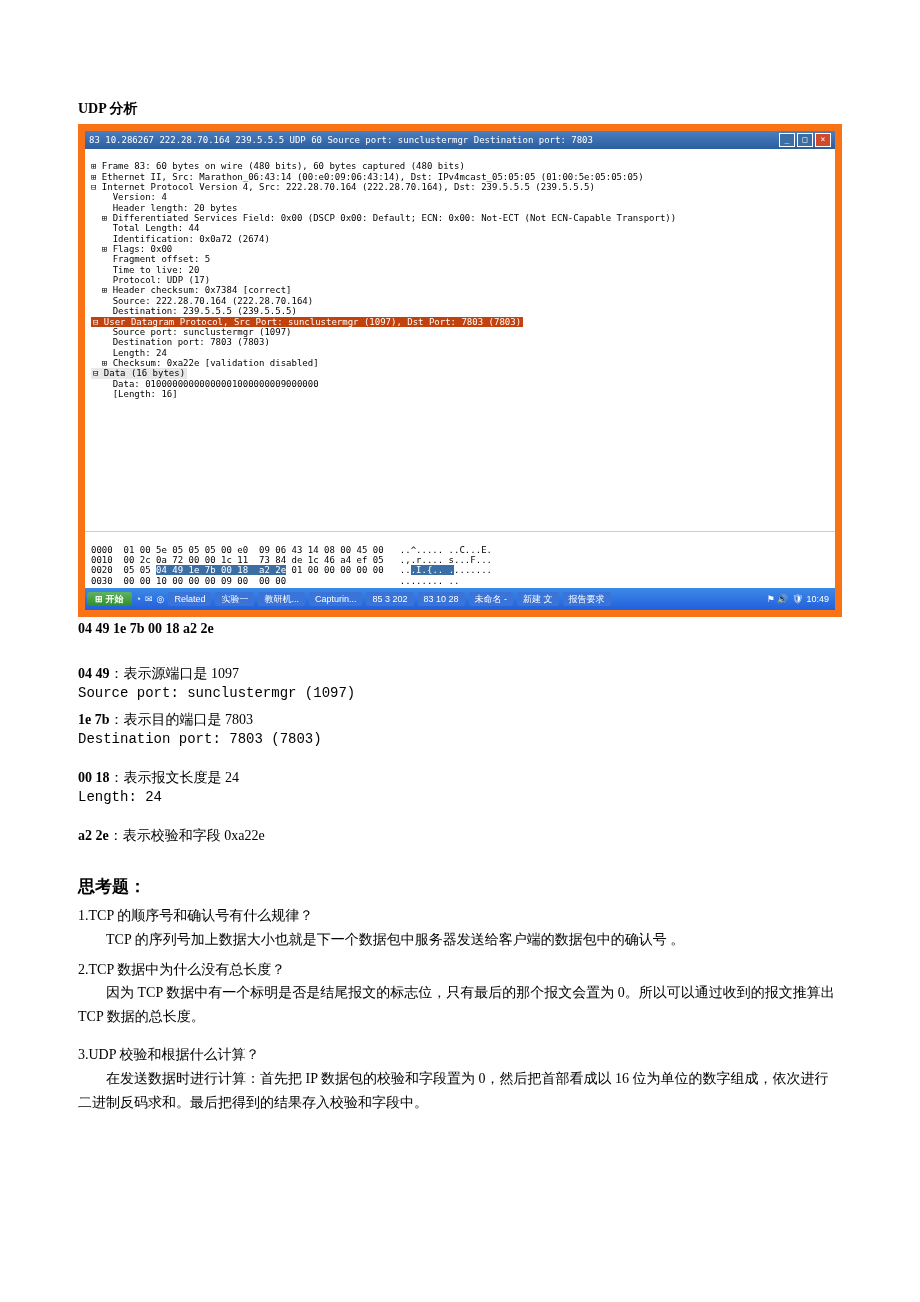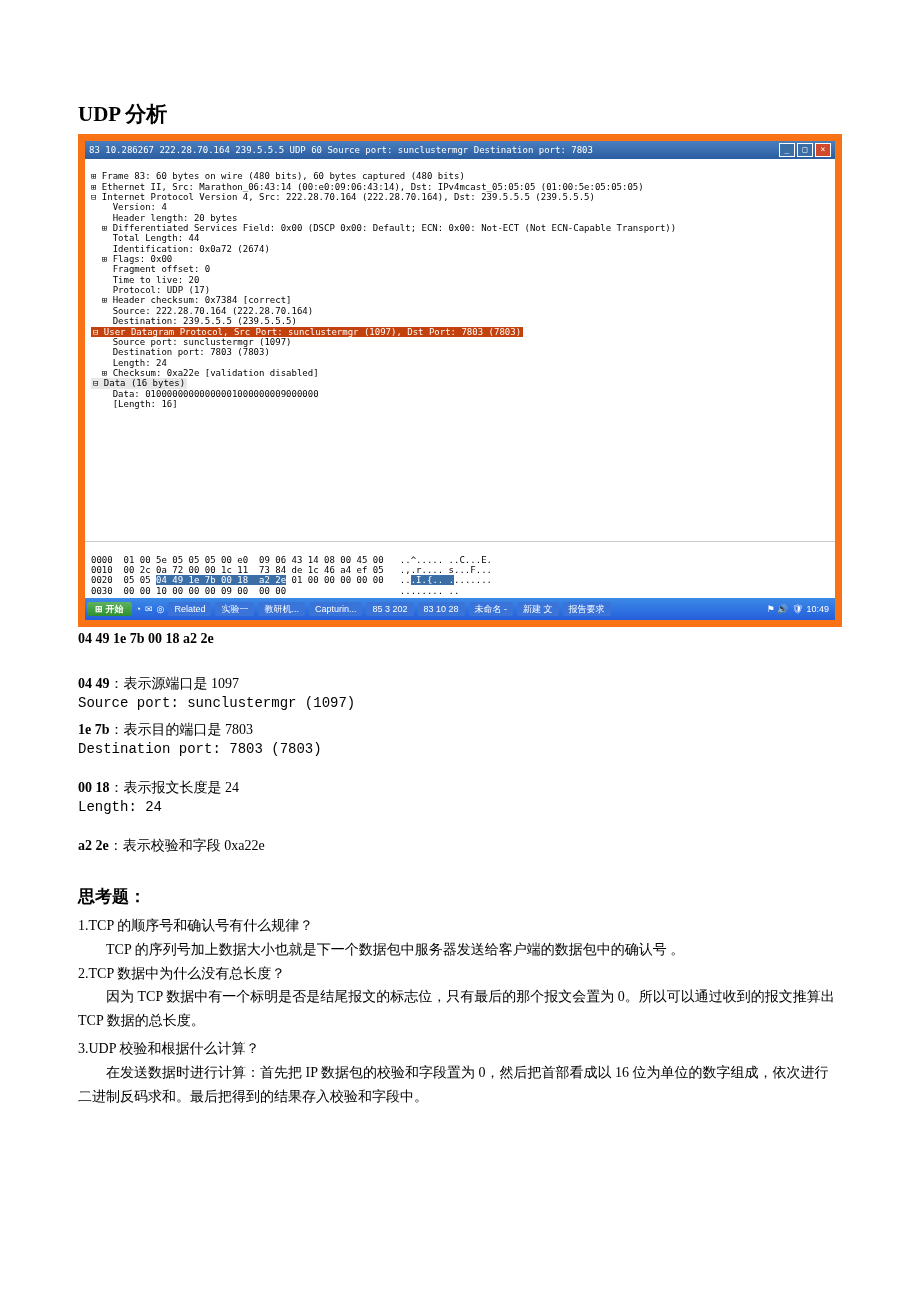--- a/index.html
+++ b/index.html
@@ -11,21 +11,21 @@
     color: #000;
   }
   .page {
     width: 920px;
     margin: 0 auto;
     padding: 100px 78px 60px 78px;
     box-sizing: border-box;
   }
   .title-udp {
     font-weight: bold;
-    font-size: 21px;
+    font-size: 14px;
     margin-bottom: 6px;
   }
   .wireshark-window {
     border: 7px solid #f97316;
     background: #fff;
     font-family: "Lucida Console", monospace;
     font-size: 9px;
     line-height: 1.15;
     color: #000;
   }
@@ -170,21 +170,21 @@
     <div class="ws-details">
 <span>⊞ Frame 83: 60 bytes on wire (480 bits), 60 bytes captured (480 bits)</span>
 <span>⊞ Ethernet II, Src: Marathon_06:43:14 (00:e0:09:06:43:14), Dst: IPv4mcast_05:05:05 (01:00:5e:05:05:05)</span>
 <span>⊟ Internet Protocol Version 4, Src: 222.28.70.164 (222.28.70.164), Dst: 239.5.5.5 (239.5.5.5)</span>
 <span>    Version: 4</span>
 <span>    Header length: 20 bytes</span>
 <span>  ⊞ Differentiated Services Field: 0x00 (DSCP 0x00: Default; ECN: 0x00: Not-ECT (Not ECN-Capable Transport))</span>
 <span>    Total Length: 44</span>
 <span>    Identification: 0x0a72 (2674)</span>
 <span>  ⊞ Flags: 0x00</span>
-<span>    Fragment offset: 0</span>
+<span>    Fragment offset: 5</span>
 <span>    Time to live: 20</span>
 <span>    Protocol: UDP (17)</span>
 <span>  ⊞ Header checksum: 0x7384 [correct]</span>
 <span>    Source: 222.28.70.164 (222.28.70.164)</span>
 <span>    Destination: 239.5.5.5 (239.5.5.5)</span>
 <span class="blue-line">⊟ User Datagram Protocol, Src Port: sunclustermgr (1097), Dst Port: 7803 (7803)</span>
 <span>    Source port: sunclustermgr (1097)</span>
 <span>    Destination port: 7803 (7803)</span>
 <span>    Length: 24</span>
 <span>  ⊞ Checksum: 0xa22e [validation disabled]</span>
@@ -262,23 +262,23 @@
     <b>a2 2e</b><span class="cn-text">：表示校验和字段 0xa22e</span>
   </div>
 
   <div class="thinking-title">思考题：</div>
 
   <div class="qa-block">
     <div>1.TCP 的顺序号和确认号有什么规律？</div>
     <span class="indent">TCP 的序列号加上数据大小也就是下一个数据包中服务器发送给客户端的数据包中的确认号 。</span>
   </div>
 
-  <div class="qa-block" style="margin-top:0;">
+  <div class="qa-block" style="margin-top:6px;">
     <div>2.TCP 数据中为什么没有总长度？</div>
     <span class="indent">因为 TCP 数据中有一个标明是否是结尾报文的标志位，只有最后的那个报文会置为 0。所以可以通过收到的报文推算出 TCP 数据的总长度。</span>
   </div>
 
-  <div class="qa-block" style="margin-top:4px;">
+  <div class="qa-block" style="margin-top:14px;">
     <div>3.UDP 校验和根据什么计算？</div>
     <span class="indent">在发送数据时进行计算：首先把 IP 数据包的校验和字段置为 0，然后把首部看成以 16 位为单位的数字组成，依次进行二进制反码求和。最后把得到的结果存入校验和字段中。</span>
   </div>
 
 </div>
 
 </body></html>

